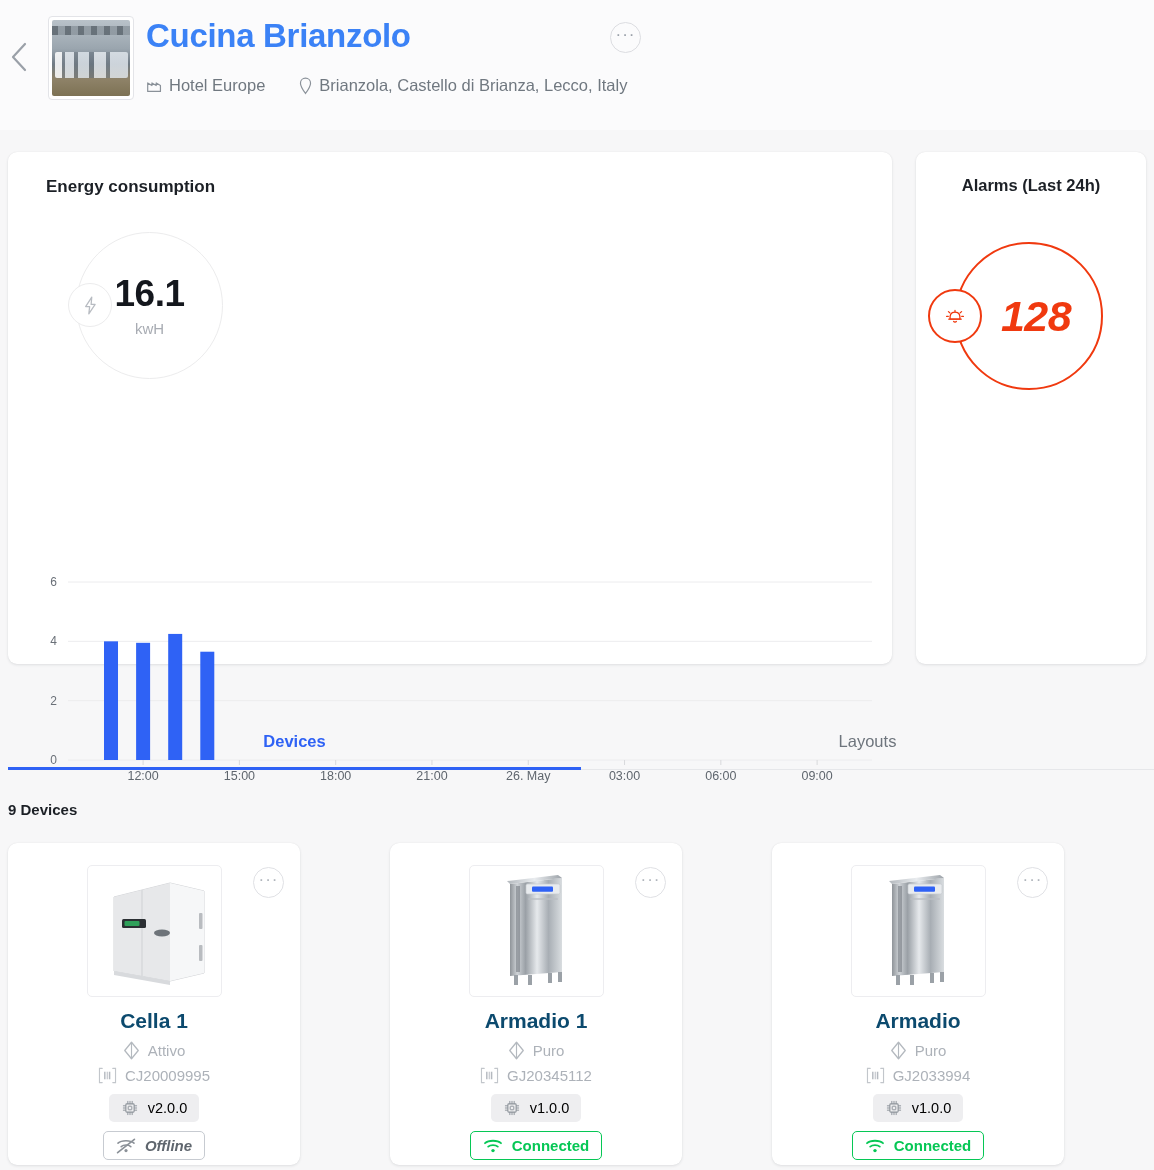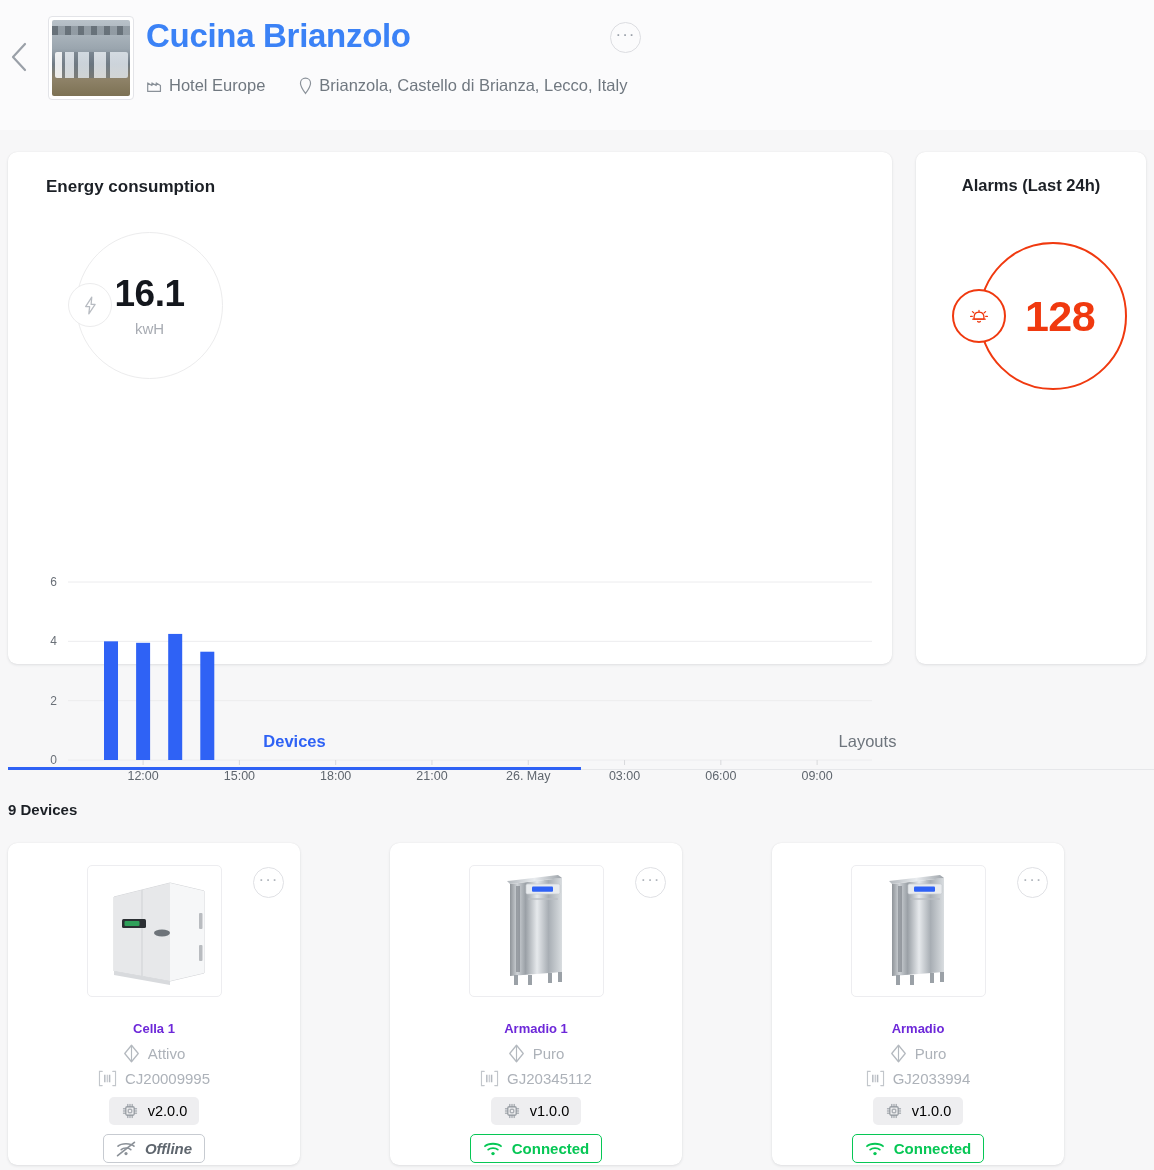--- a/index.html
+++ b/index.html
@@ -165,21 +165,21 @@
   .chart svg { display: block; }
   .ytick { font-size: 12px; fill: #6a7078; font-family: "Liberation Sans", sans-serif; }
   .xtick { font-size: 12.5px; fill: #5f666e; font-family: "Liberation Sans", sans-serif; }
 
   
   .alarms-title {
     position: absolute; left: 0; right: 0; top: 24px;
     text-align: center;
     font-size: 16.5px; font-weight: 700; color: #1c2026;
   }
-  .alarm-wrap { position: absolute; left: 36px; top: 84px; width: 180px; height: 170px; }
+  .alarm-wrap { position: absolute; left: 12px; top: 84px; width: 180px; height: 170px; font-style: italic; }
   .alarm-ring {
     position: absolute; left: 27px; top: 6px;
     width: 148px; height: 148px;
     border: 2.2px solid #f0390f;
     border-radius: 50%;
     display: flex; align-items: center; justify-content: center;
   }
   .alarm-value {
     font-size: 43px; font-weight: 700; color: #f0390f;
     letter-spacing: -.5px; margin-left: 14px;
@@ -250,21 +250,21 @@
     display: block; margin-top: -6px;
   }
   .dev-img {
     width: 135px; height: 132px;
     border: 1px solid #ededf0;
     border-radius: 5px;
     background: #ffffff;
     display: flex; align-items: center; justify-content: center;
     margin-top: 8px;
   }
-  .dev-name { font-size: 13px; font-weight: 700; color: #6d28d9; margin-top: 24px; }
+  .dev-name { font-size: 21px; font-weight: 700; color: #0c4a6e; margin-top: 12px; }
   .dev-row {
     display: flex; align-items: center; gap: 8px;
     font-size: 15px; color: #adb2b9; margin-top: 8px;
   }
   .dev-row.sn { margin-top: 7px; }
   .chip-fw {
     display: flex; align-items: center; gap: 9px;
     background: #eeeef0; border-radius: 5px;
     padding: 5px 12px; margin-top: 10px;
     font-size: 14.5px; color: #000000;

